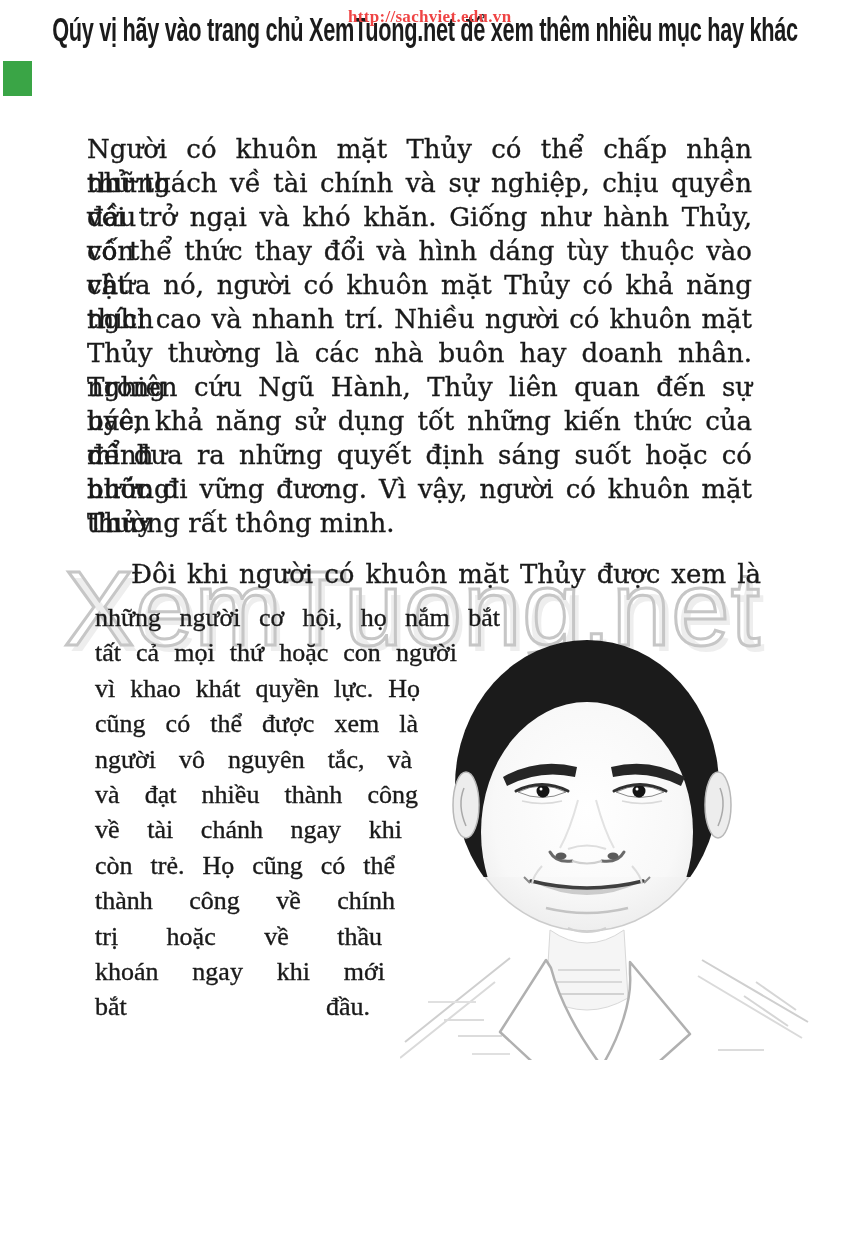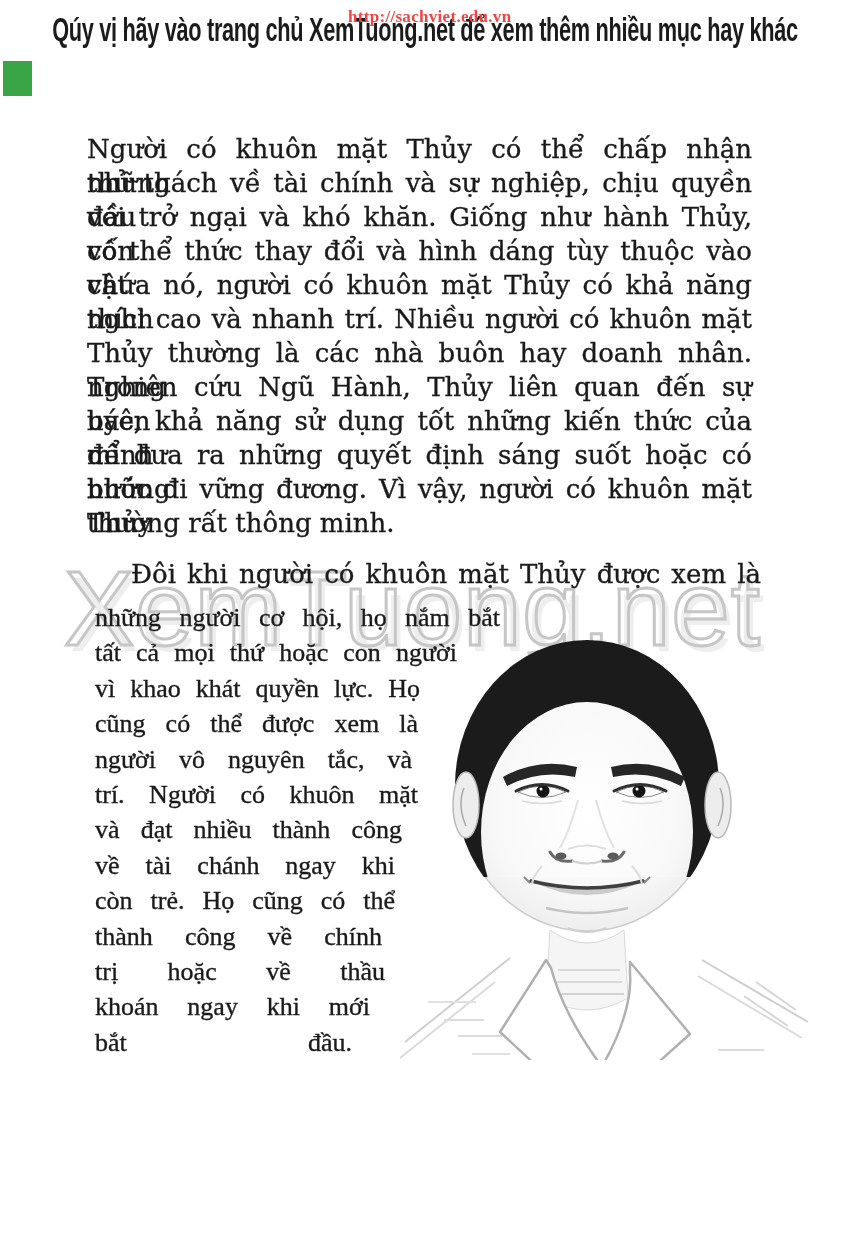--- a/index.html
+++ b/index.html
@@ -86,21 +86,20 @@
   </div>
 
   <div class="bodytext p2intro">Đôi khi người có khuôn mặt Thủy được xem là</div>
 
   <div class="bodytext p2col">
     <div class="cl">những người cơ hội, họ nắm bắt</div>
     <div class="cl">tất cả mọi thứ hoặc con người</div>
     <div class="cl">vì khao khát quyền lực. Họ</div>
     <div class="cl">cũng có thể được xem là</div>
     <div class="cl">người vô nguyên tắc, và</div>
-    <div class="cl">trí. Người có khuôn mặt</div>
     <div class="cl">và đạt nhiều thành công</div>
     <div class="cl">về tài chánh ngay khi</div>
     <div class="cl">còn trẻ. Họ cũng có thể</div>
     <div class="cl">thành công về chính</div>
     <div class="cl">trị hoặc về thầu</div>
     <div class="cl">khoán ngay khi mới</div>
     <div class="cl">bắt đầu.</div>
   </div>
 
   <svg class="face" viewBox="0 0 410 500" xmlns="http://www.w3.org/2000/svg">

